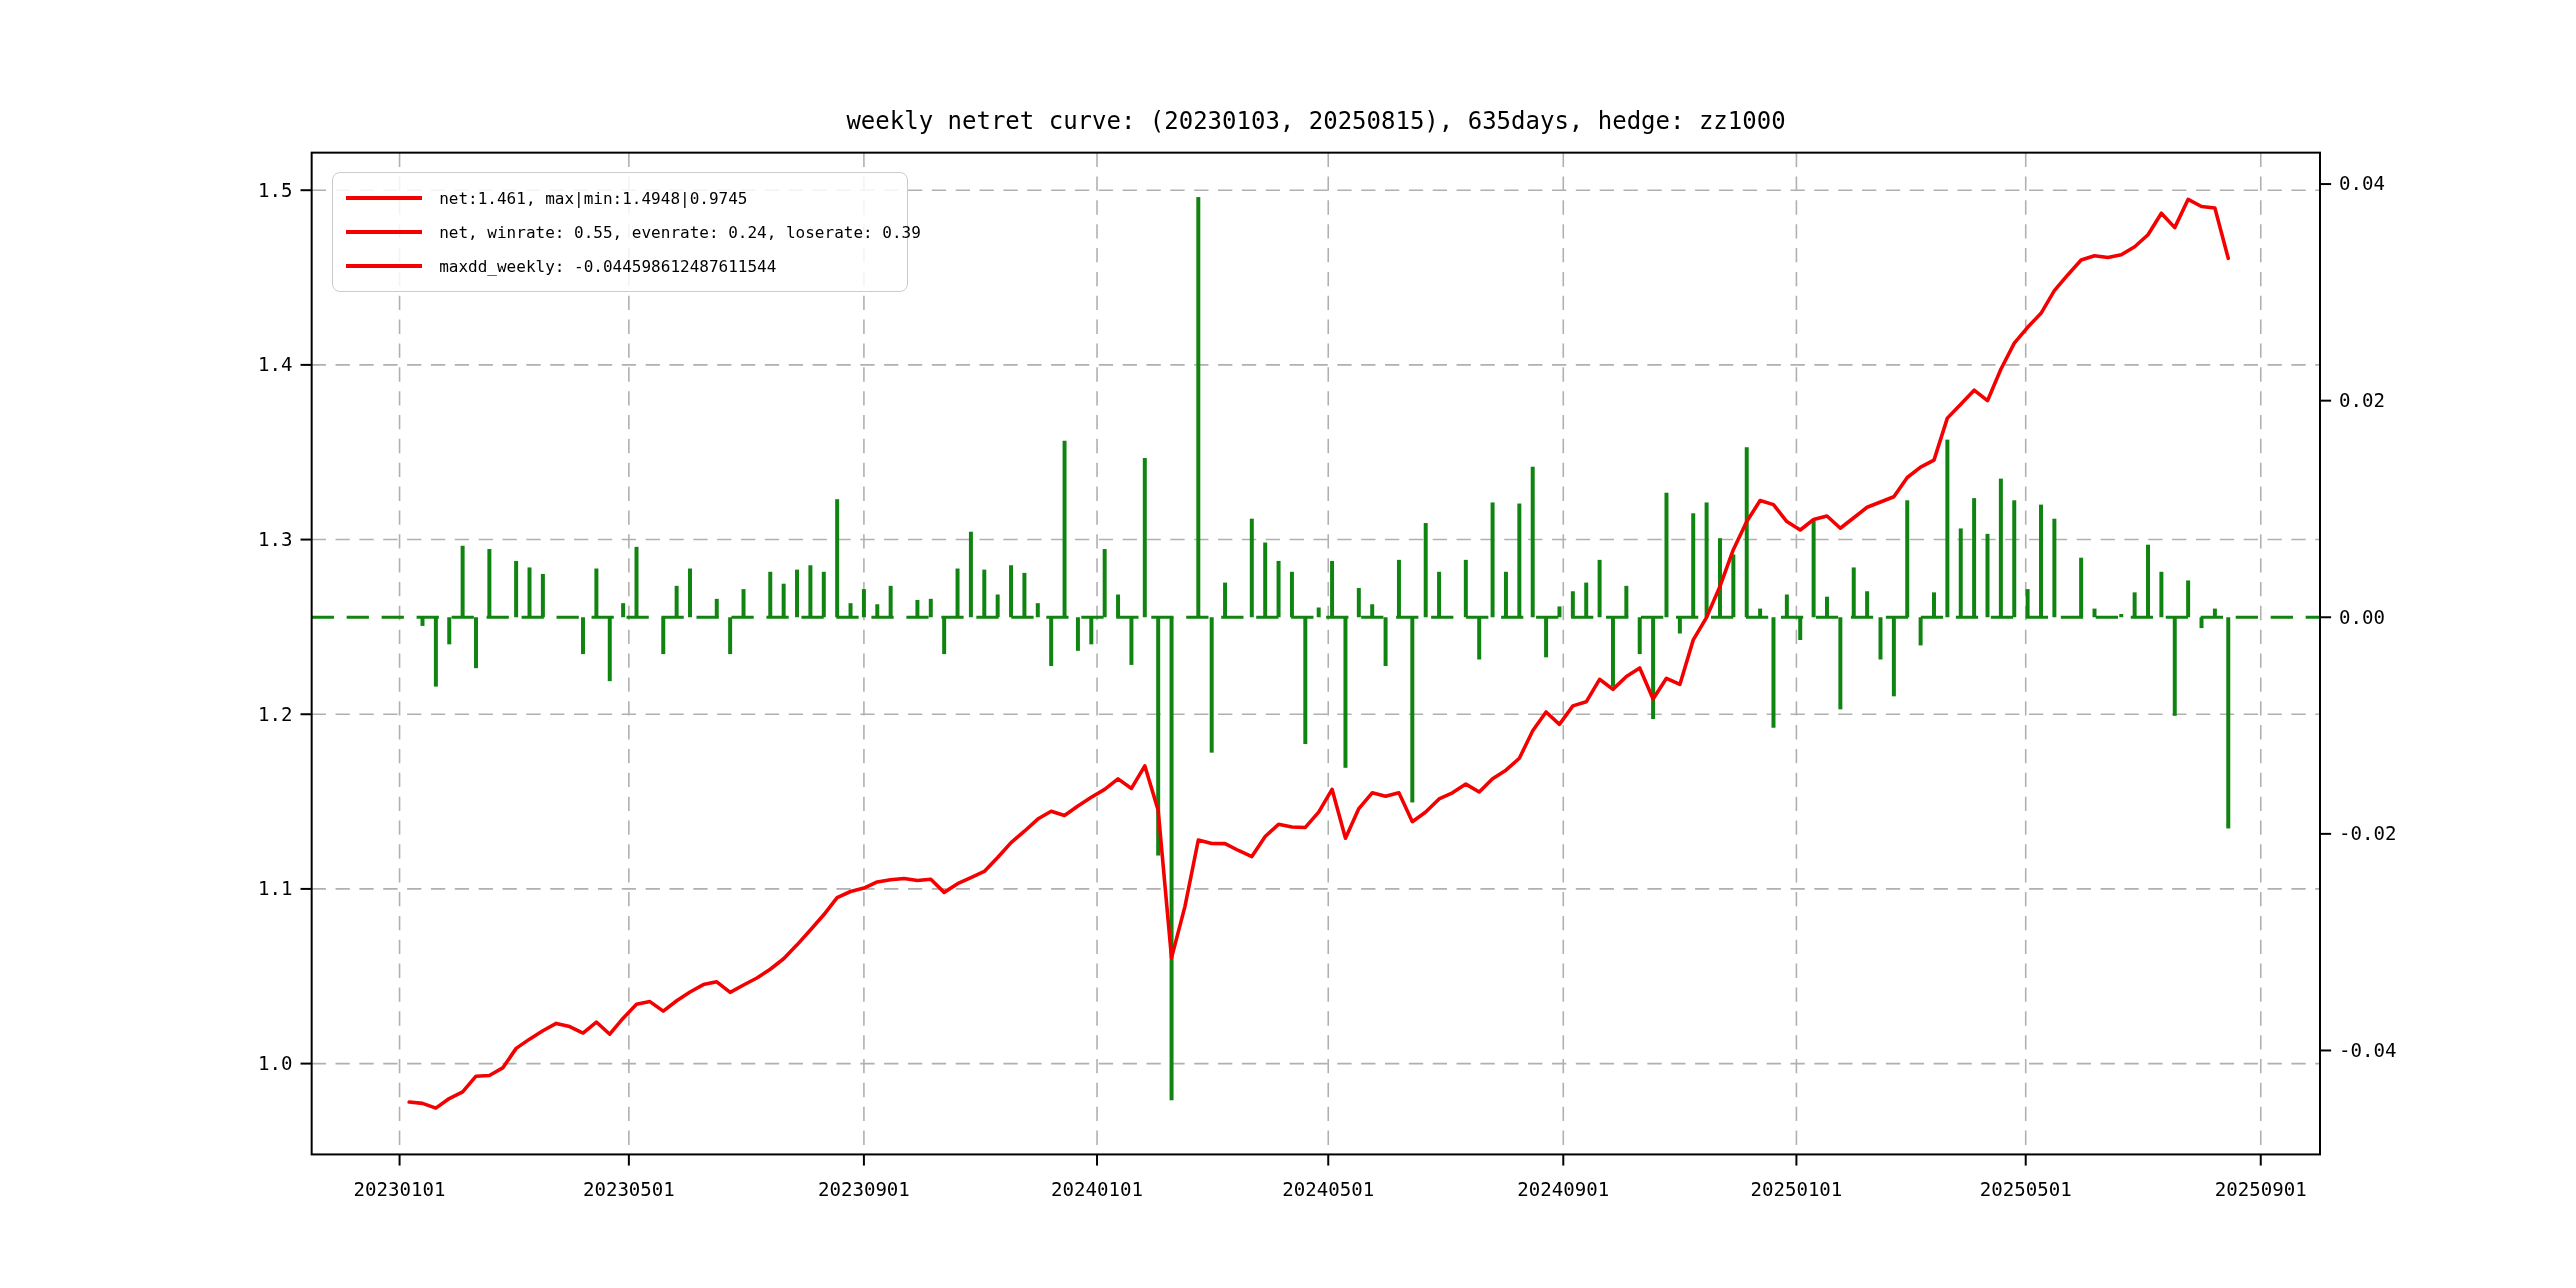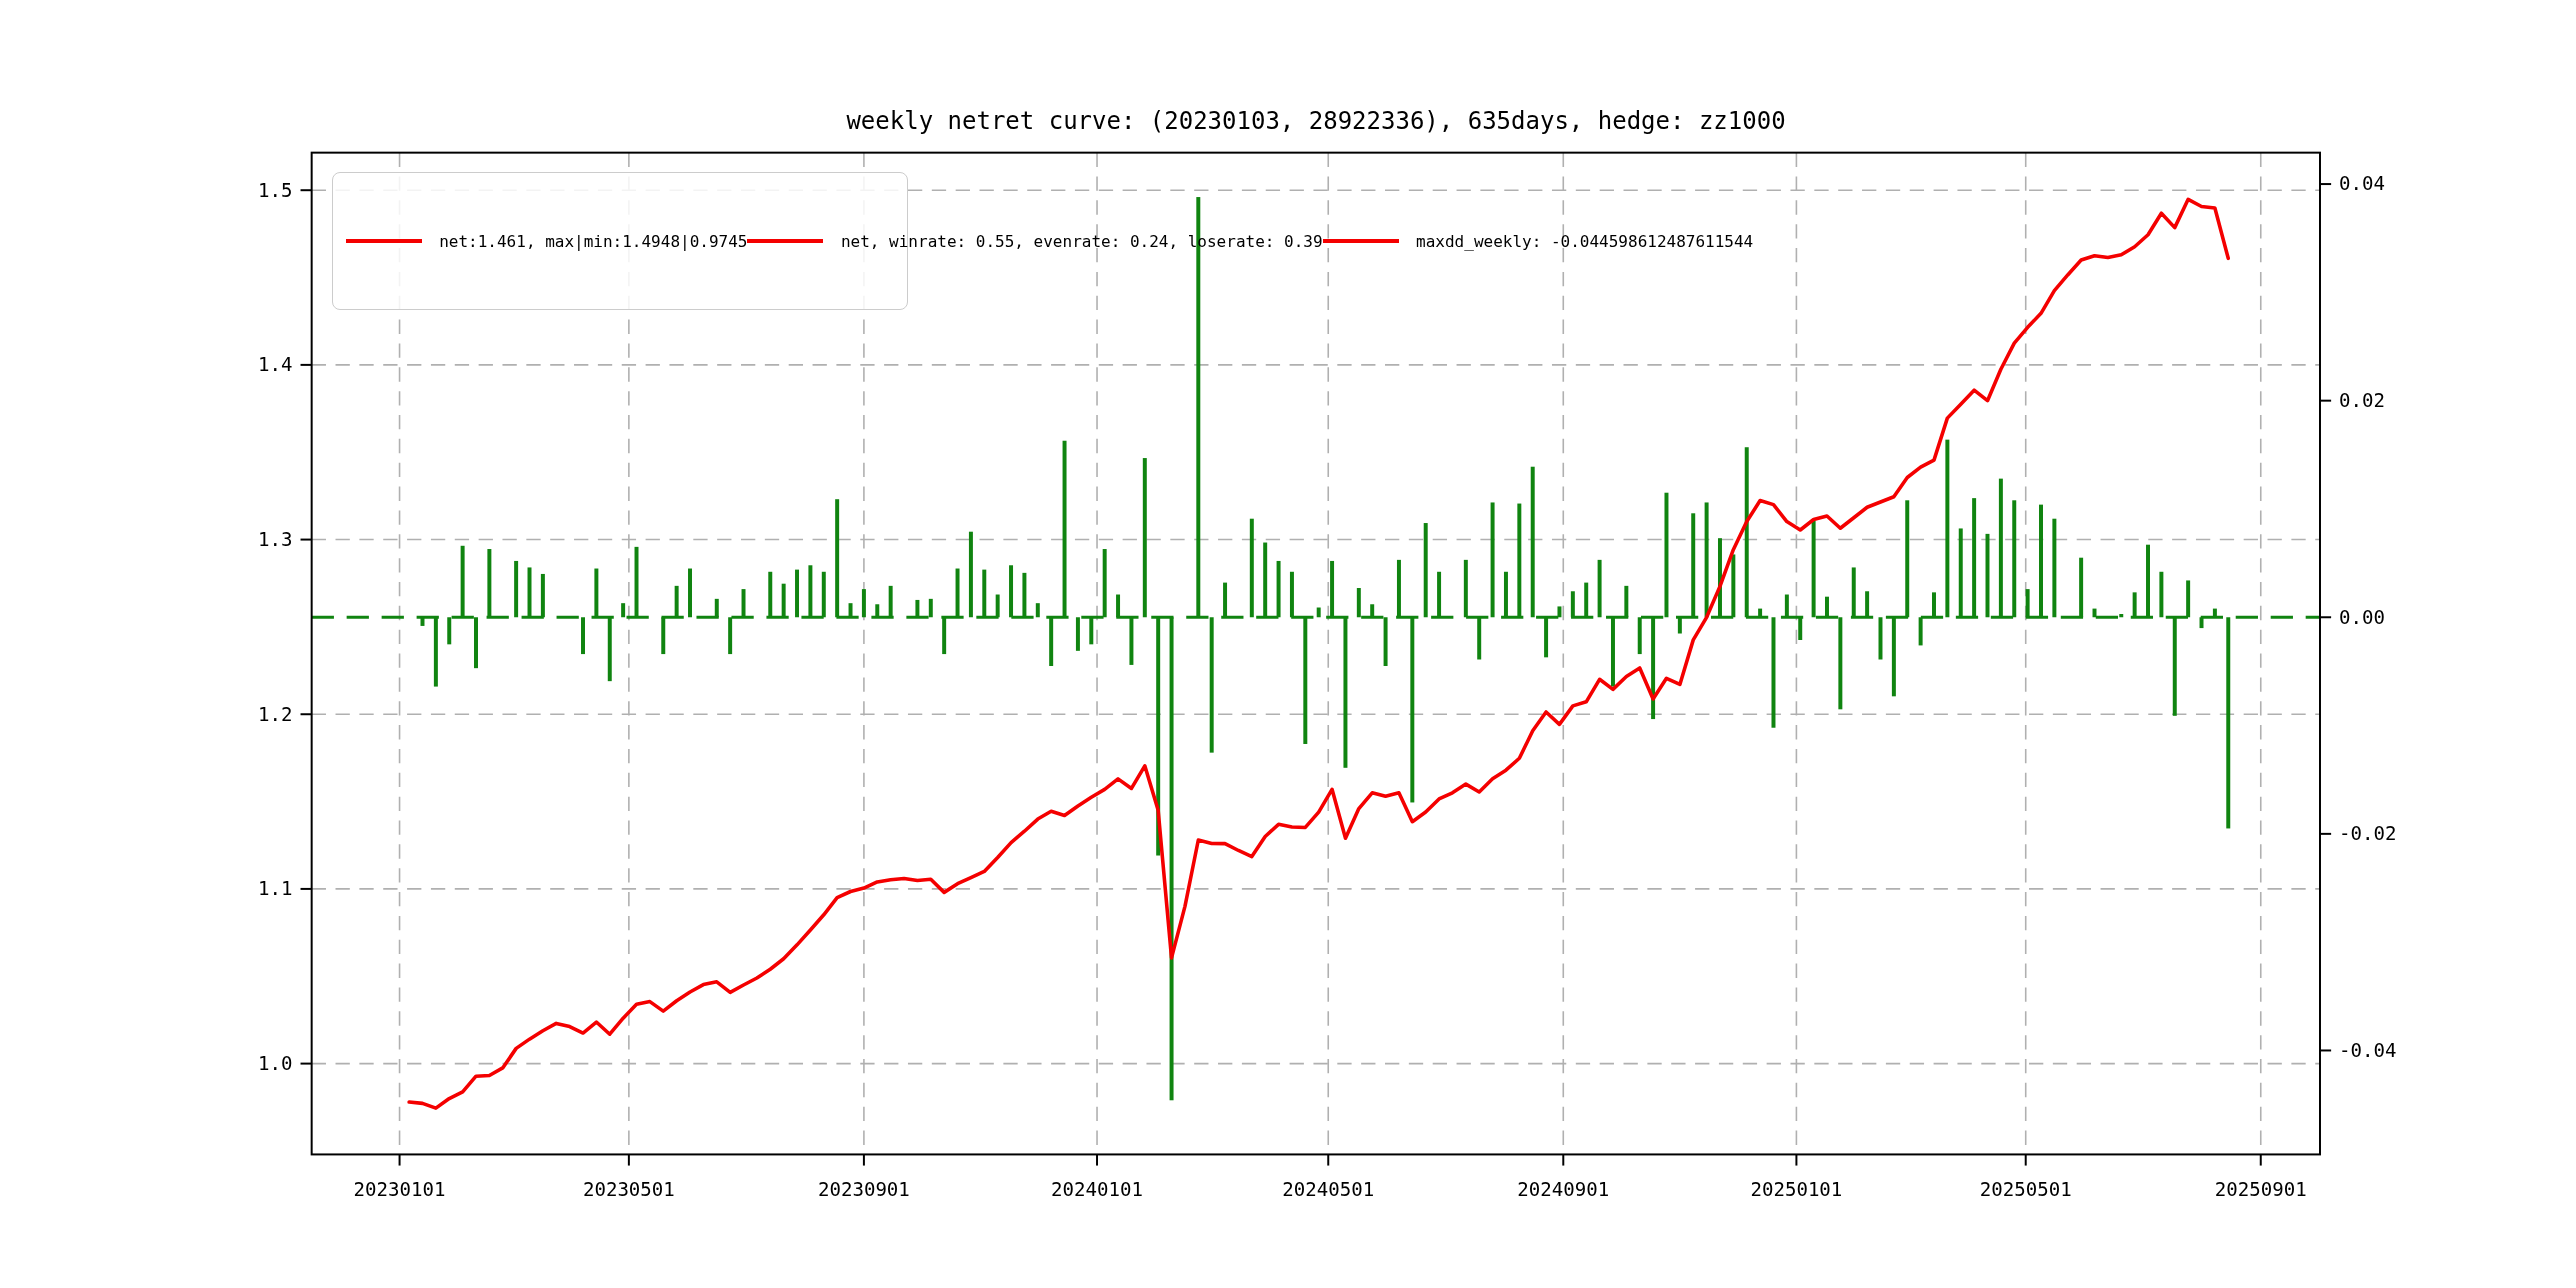--- a/index.html
+++ b/index.html
@@ -20,27 +20,27 @@
     text-align: center;
     font-size: 24px;
     color: #000000;
     letter-spacing: 0px;
     white-space: nowrap;
   }
   #chart-svg { position: absolute; left: 0; top: 0; }
   #legend {
     position: absolute;
     left: 332px; top: 172px;
-    width: 576px; height: 138px;
+    width: 576px; height: 120px;
     box-sizing: border-box;
     border: 1.6px solid #cccccc;
     border-radius: 8px;
     background: rgba(255,255,255,0.85);
     display: flex;
-    flex-direction: row;
+    flex-direction: column;
     justify-content: space-around;
     padding: 8px 12.7px;
   }
   .legend-row { display: flex; align-items: center; gap: 17.5px; }
   .legend-swatch { width: 76px; height: 3.2px; flex: 0 0 76px; }
   .legend-label { font-size: 16px; color: #000000; white-space: nowrap; }
 </style>
 </head>
 <body>
 
@@ -229,21 +229,21 @@
         <text x="1966.243577545195" y="1504" text-anchor="middle">20240901</text>
         <line x1="2259.4614652711703" x2="2259.4614652711703" y1="1452" y2="1466" stroke="#000000" stroke-width="2.5"></line>
         <text x="2259.4614652711703" y="1504" text-anchor="middle">20250101</text>
         <line x1="2547.872502378687" x2="2547.872502378687" y1="1452" y2="1466" stroke="#000000" stroke-width="2.5"></line>
         <text x="2547.872502378687" y="1504" text-anchor="middle">20250501</text>
         <line x1="2843.4938154138918" x2="2843.4938154138918" y1="1452" y2="1466" stroke="#000000" stroke-width="2.5"></line>
         <text x="2843.4938154138918" y="1504" text-anchor="middle">20250901</text>
       </g>
     </svg>
 
-  <div id="chart-title">weekly netret curve: (20230103, 28922336), 635days, hedge: zz1000</div>
+  <div id="chart-title">weekly netret curve: (20230103, 20250815), 635days, hedge: zz1000</div>
 
   <div id="legend">
     <div class="legend-row">
       <div class="legend-swatch" style="background: rgb(244, 0, 0);"></div>
       <div class="legend-label">net:1.461, max|min:1.4948|0.9745</div>
     </div>
     <div class="legend-row">
       <div class="legend-swatch" style="background: rgb(244, 0, 0);"></div>
       <div class="legend-label">net, winrate: 0.55, evenrate: 0.24, loserate: 0.39</div>
     </div>

